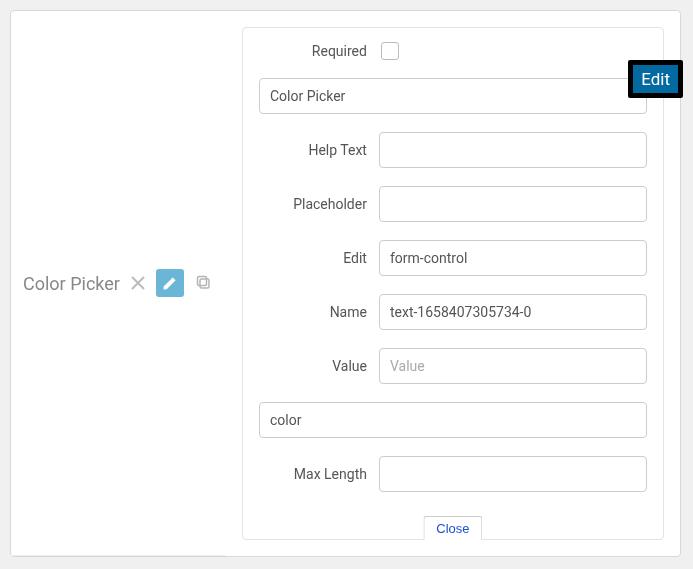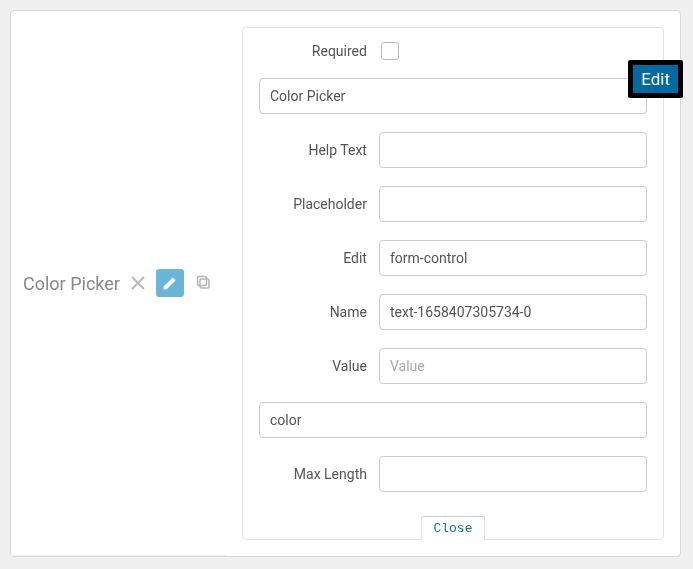--- a/index.html
+++ b/index.html
@@ -123,23 +123,23 @@
     left: 50%;
     transform: translateX(-50%);
   }
   .close-btn {
     background: #fff;
     border: 1px solid #ccc;
     border-bottom: none;
     border-radius: 3px 3px 0 0;
     padding: 4px 12px;
     font-size: 13px;
-    color: #0f766e;
+    color: #1d4ed8;
     cursor: pointer;
-    font-family: Liberation Mono, monospace;
+    font-family: Liberation Sans, sans-serif;
   }
 </style>
 </head>
 <body>
 
 <div class="panel">
 
   <div class="panel-header">
     <div class="panel-title">Color Picker</div>
     <div class="hdr-btn close-x">

